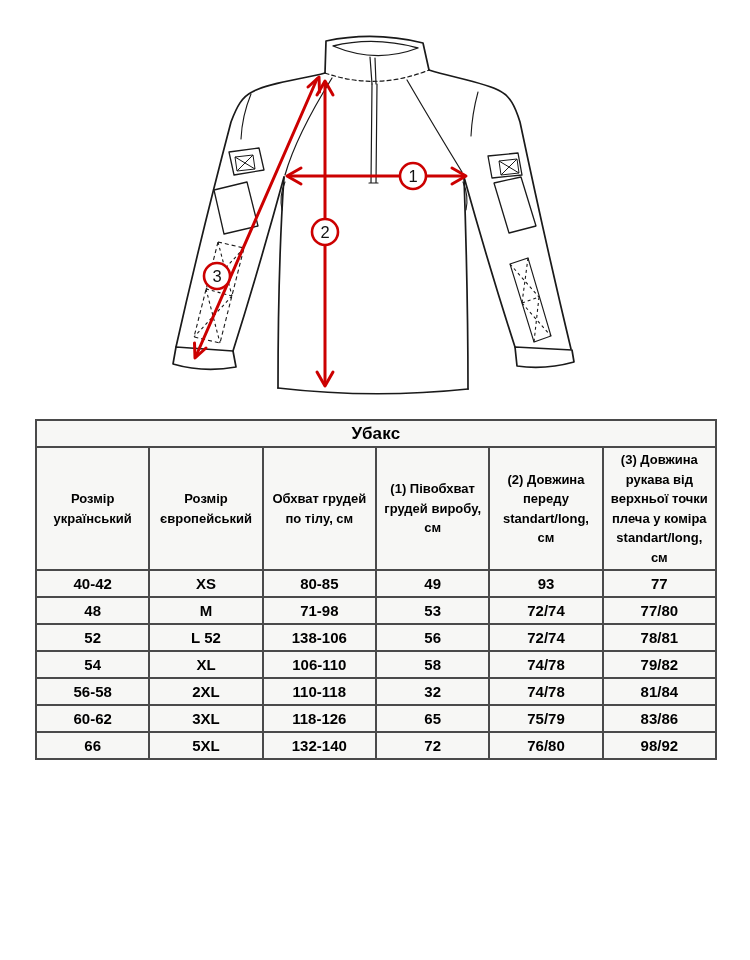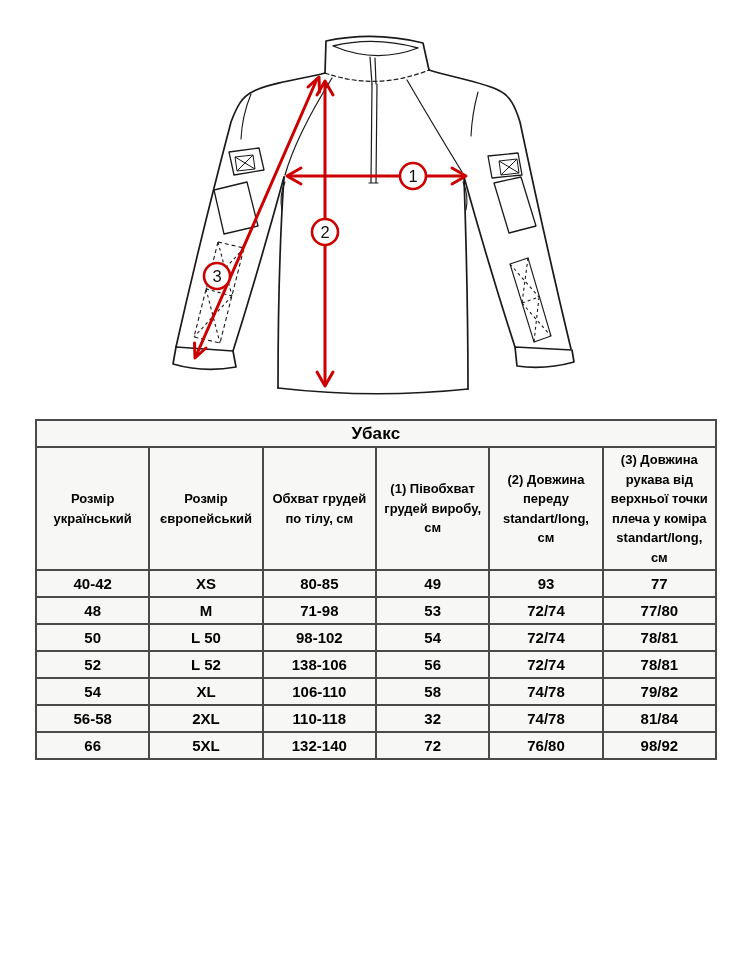--- a/index.html
+++ b/index.html
@@ -165,28 +165,20 @@
       </tr>
       <tr>
         <td>48</td>
         <td>M</td>
         <td>71-98</td>
         <td>53</td>
         <td>72/74</td>
         <td>77/80</td>
       </tr>
       <tr>
-        <td>50</td>
-        <td>L 50</td>
-        <td>98-102</td>
-        <td>54</td>
-        <td>72/74</td>
-        <td>78/81</td>
-      </tr>
-      <tr>
         <td>52</td>
         <td>L 52</td>
         <td>138-106</td>
         <td>56</td>
         <td>72/74</td>
         <td>78/81</td>
       </tr>
       <tr>
         <td>54</td>
         <td>XL</td>
@@ -197,20 +189,28 @@
       </tr>
       <tr>
         <td>56-58</td>
         <td>2XL</td>
         <td>110-118</td>
         <td>32</td>
         <td>74/78</td>
         <td>81/84</td>
       </tr>
       <tr>
+        <td>60-62</td>
+        <td>3XL</td>
+        <td>118-126</td>
+        <td>65</td>
+        <td>75/79</td>
+        <td>83/86</td>
+      </tr>
+      <tr>
         <td>66</td>
         <td>5XL</td>
         <td>132-140</td>
         <td>72</td>
         <td>76/80</td>
         <td>98/92</td>
       </tr>
     </tbody>
   </table>
 </div>

